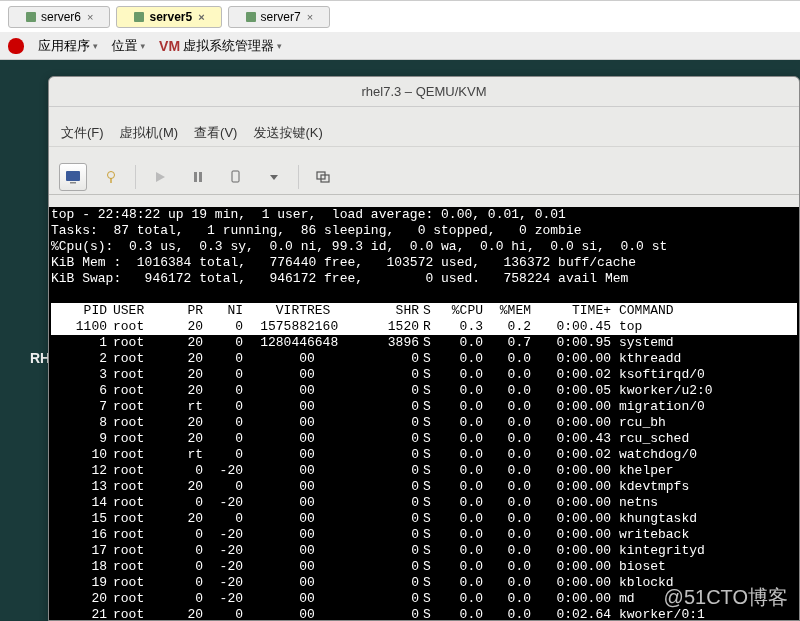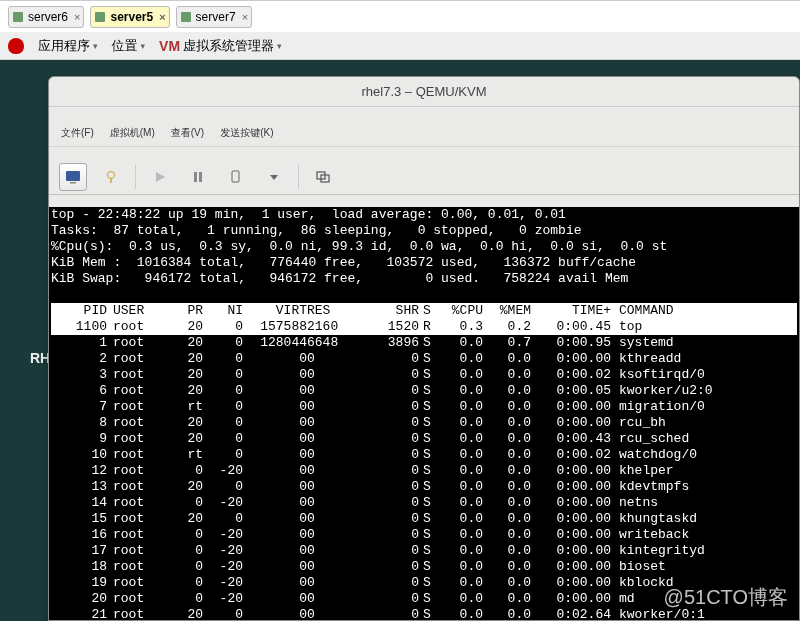--- a/index.html
+++ b/index.html
@@ -1,31 +1,31 @@
 <!DOCTYPE html>
 <html><head>
 <meta charset="utf-8">
 <style>
   * { margin:0; padding:0; box-sizing:border-box; }
   body { background:#1a3a3a; width:800px; height:621px; font-family:sans-serif; overflow:hidden; position:relative; }
   .browser-tabs { background:#fff; border-top:1px solid #ccc; display:flex; align-items:center; padding:4px 8px; gap:6px; height:32px; }
   .tab-group { display:flex; gap:6px; }
-  .btab { display:flex; align-items:center; gap:4px; padding:3px 3px; border:1px solid #bbb; background:#efefef; border-radius:3px; font-size:12px; cursor:pointer; }
+  .btab { display:flex; align-items:center; gap:4px; padding:3px 16px; border:1px solid #bbb; background:#efefef; border-radius:3px; font-size:12px; cursor:pointer; }
   .btab.active { background:#fef9c3; font-weight:bold; }
   .btab-icon { width:12px; height:12px; display:inline-block; }
   .btab-icon svg { width:12px; height:12px; }
   .btab-close { font-size:11px; color:#666; margin-left:2px; }
   .desktop-bar { background:#eee; height:28px; display:flex; align-items:center; padding:0 8px; gap:14px; border-bottom:1px solid #ccc; font-size:13px; }
   .redhat-icon { width:16px; height:16px; background:#c00; border-radius:50% 50% 45% 45%; }
   .dbitem { display:flex; align-items:center; gap:3px; }
   .arrow-down { font-size:9px; color:#666; }
   .vm-icon { font-weight:bold; color:#a33; font-size:14px; }
   .vmm-window { position:absolute; left:48px; top:76px; right:0; bottom:0; background:#eaeae8; border:1px solid #888; border-radius:6px 6px 0 0; box-shadow:0 2px 8px rgba(0,0,0,0.3); overflow:hidden; display:flex; flex-direction:column;gap:12px;}
   .titlebar { height:30px; display:flex; align-items:center; justify-content:center; font-size:13px; color:#444; border-bottom:1px solid #ccc; }
-  .menubar { height:28px; display:flex; align-items:center; gap:16px; padding:0 12px; font-size:10px; color:#333; border-bottom:1px solid #d5d5d3; }
+  .menubar { height:28px; display:flex; align-items:center; gap:16px; padding:0 12px; font-size:13px; color:#333; border-bottom:1px solid #d5d5d3; }
   .toolbar { height:36px; display:flex; align-items:center; gap:10px; padding:0 10px; border-bottom:1px solid #c0c0bd; }
   .tbtn { width:28px; height:28px; display:flex; align-items:center; justify-content:center; border:1px solid transparent; border-radius:3px; cursor:pointer; }
   .tbtn.raised { border:1px solid #aaa; background:linear-gradient(#fff,#e8e8e6); }
   .tbtn svg { width:16px; height:16px; }
   .sep { width:1px; height:24px; background:#ccc; }
   .terminal { flex:1; background:#000; color:#fff; font-family:"Courier New",monospace; font-size:13px; line-height:16px; padding:0 2px; white-space:pre; overflow:hidden; }
   .header-row { background:#fff; color:#000; }
   .row span { display:inline-block; }
   .c-pid {width:56px; text-align:right;}
   .c-user{width:56px; text-align:left; padding-left:6px;}

